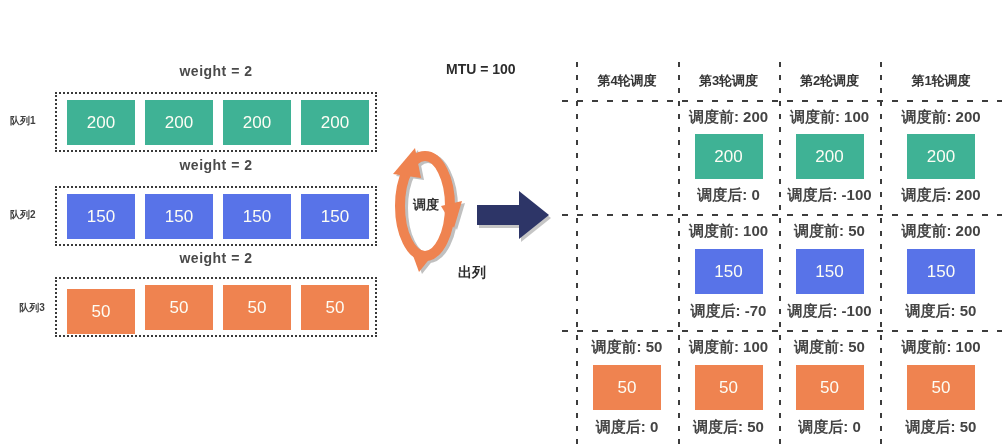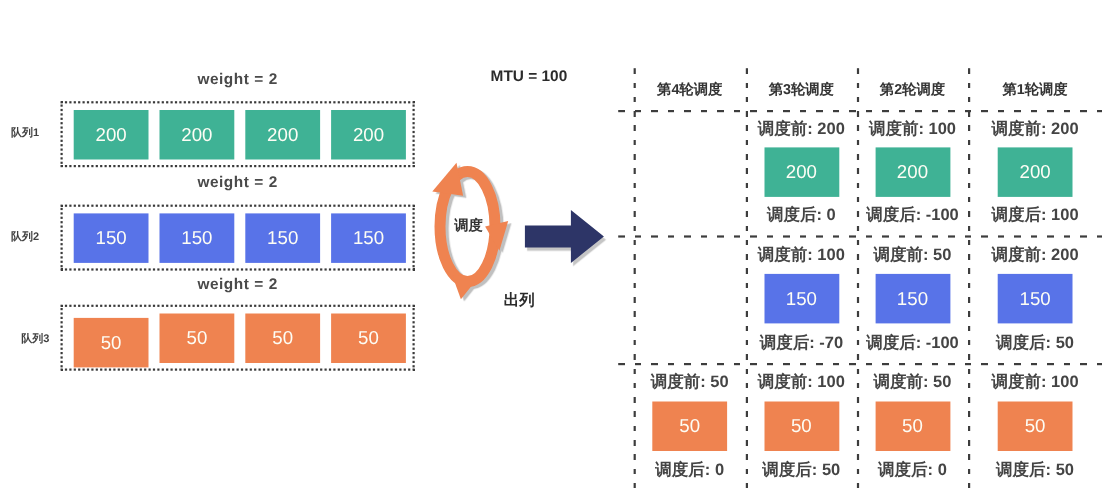--- a/index.html
+++ b/index.html
@@ -134,21 +134,21 @@
         <div class="cell-box">
           <div class="cell-box-inner" style="background: rgb(63, 178, 149);">200</div>
         </div>
         <div class="cell-label">调度后: -100</div>
       </div>
       <div class="abs round-cell" style="left: 880px; top: 100px; width: 122px; height: 114px;">
         <div class="cell-label">调度前: 200</div>
         <div class="cell-box">
           <div class="cell-box-inner" style="background: rgb(63, 178, 149);">200</div>
         </div>
-        <div class="cell-label">调度后: 100</div>
+        <div class="cell-label">调度后: 200</div>
       </div>
       <div class="abs round-cell" style="left: 678px; top: 214px; width: 101px; height: 116px;">
         <div class="cell-label">调度前: 100</div>
         <div class="cell-box">
           <div class="cell-box-inner" style="background: rgb(88, 115, 232);">150</div>
         </div>
         <div class="cell-label">调度后: -70</div>
       </div>
       <div class="abs round-cell" style="left: 779px; top: 214px; width: 101px; height: 116px;">
         <div class="cell-label">调度前: 50</div>

